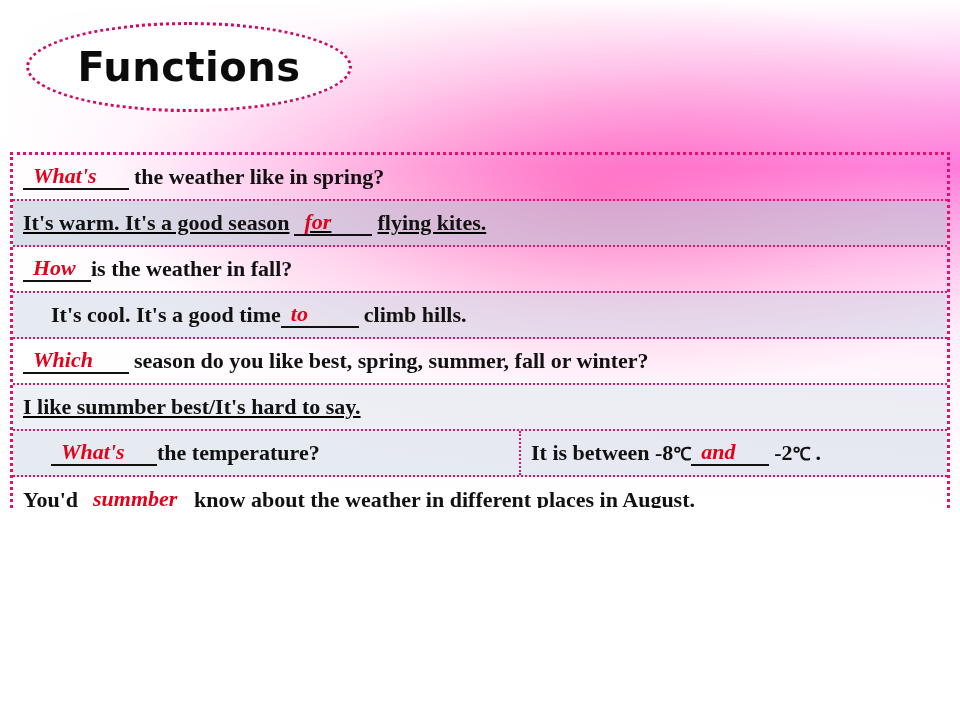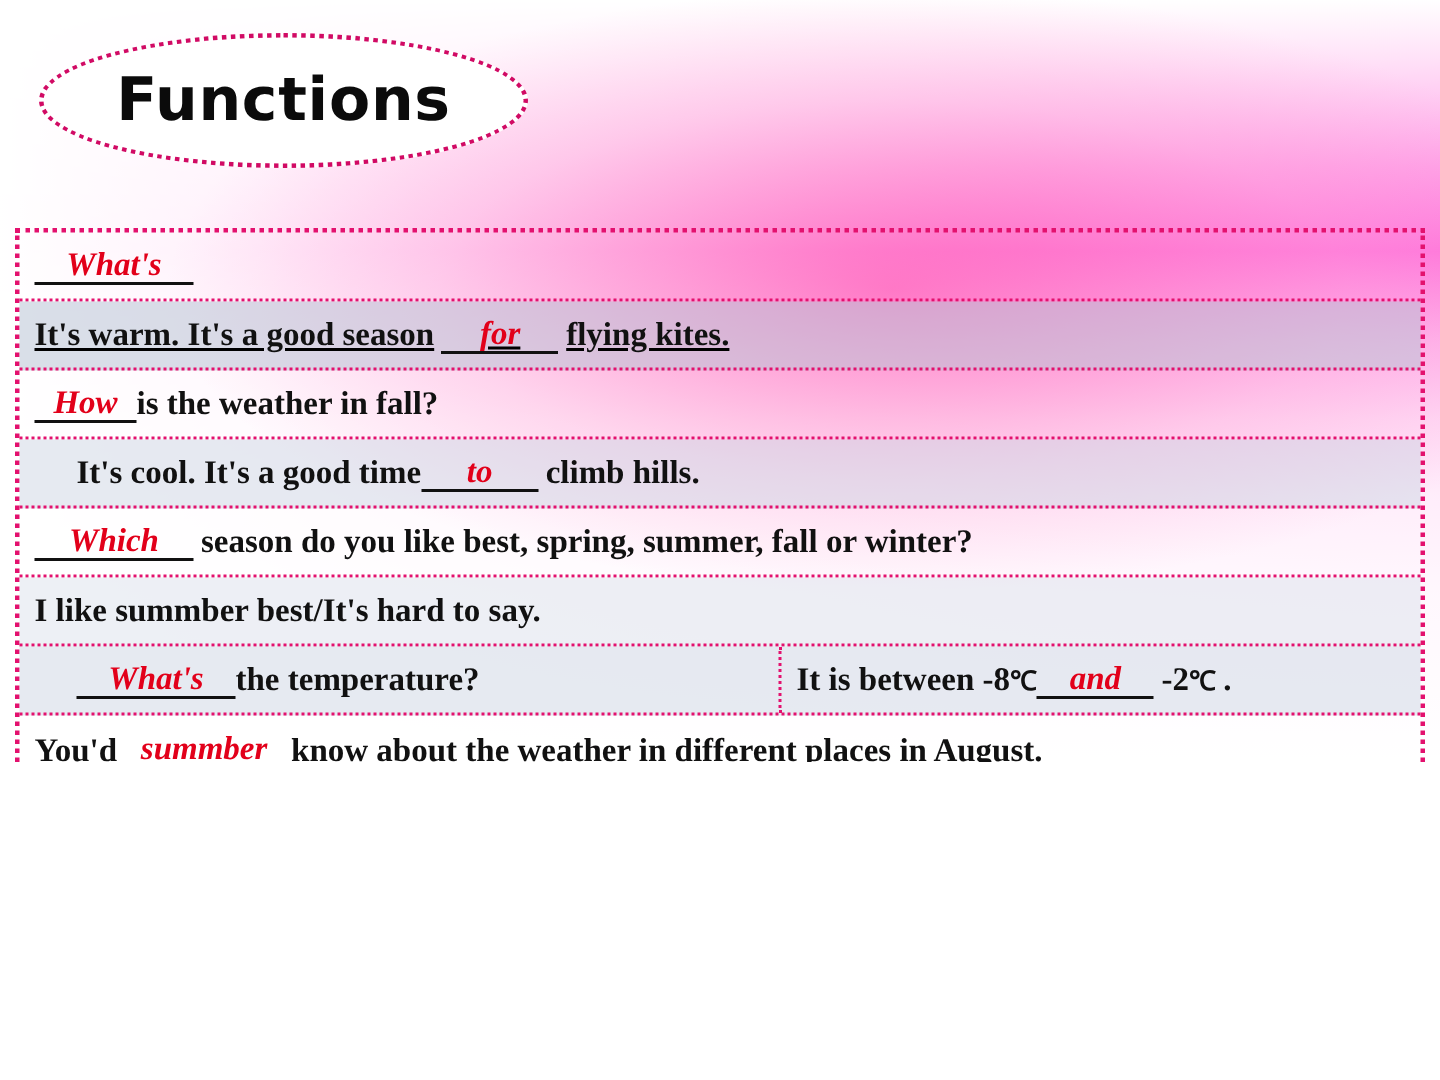--- a/index.html
+++ b/index.html
@@ -105,31 +105,31 @@
     flex: 0 0 480px;
     border-right: 2px dotted #e3116e;
   }
   .cell.right-col {
     flex: 1 1 auto;
   }
   
   .band-a { background: rgba(255,255,255,0.0); }
   .band-b { background: rgba(186,196,214,0.55); text-decoration: underline; }
   .band-c { background: rgba(205,214,228,0.5); padding-left: 28px; }
-  .band-d { background: rgba(214,222,232,0.45); }
+  .band-d { background: rgba(214,222,232,0.45); text-decoration: underline; }
 
   .blank {
     color: #e2001a;
     font-family: "Liberation Serif", serif;
     font-weight: bold;
     font-style: italic;
     border-bottom: 2px solid #111111;
     padding: 0 10px;
     display: inline-block;
-    text-align: center;
+    text-align: left;
     min-width: 58px;
     line-height: 1.05;
   }
   .blank.wide { min-width: 86px; }
   .blank.narrow { min-width: 48px; }
   .sp { display: inline-block; width: 5px; }
   .deg { font-size: 18px; vertical-align: 2px; }
 </style>
 </head>
 <body>
@@ -140,20 +140,21 @@
     <span class="title-text">Functions</span>
   </div>
 
   <div class="table-wrap">
 
     <div class="row band-a">
       <div class="cell">
         <span></span>
           <span class="blank wide">What's</span>
           <span class="sp"></span>
+          <span>the weather like in spring?</span>
       </div>
     </div>
 
     <div class="row band-b">
       <div class="cell">
         <span>It's warm.  It's a good season</span>
           <span class="sp"></span>
           <span class="blank">for</span>
           <span class="sp"></span>
           <span>flying kites.</span>

